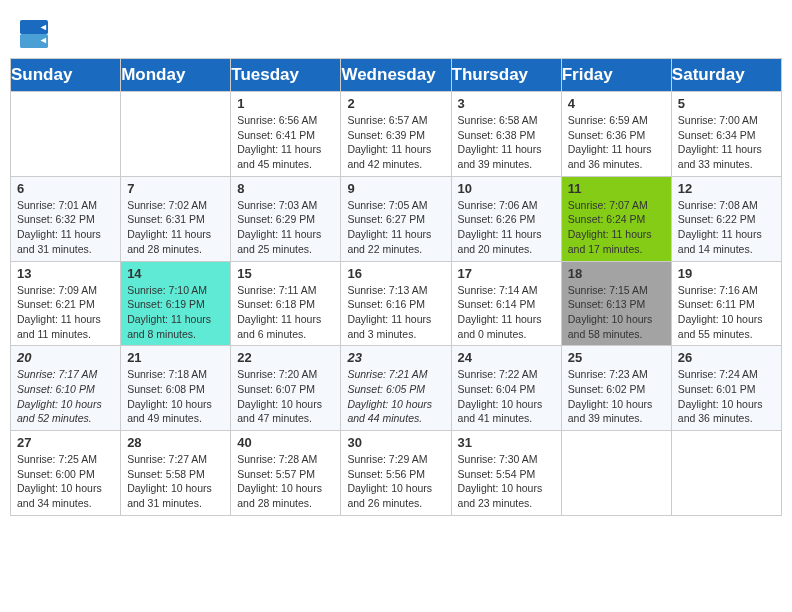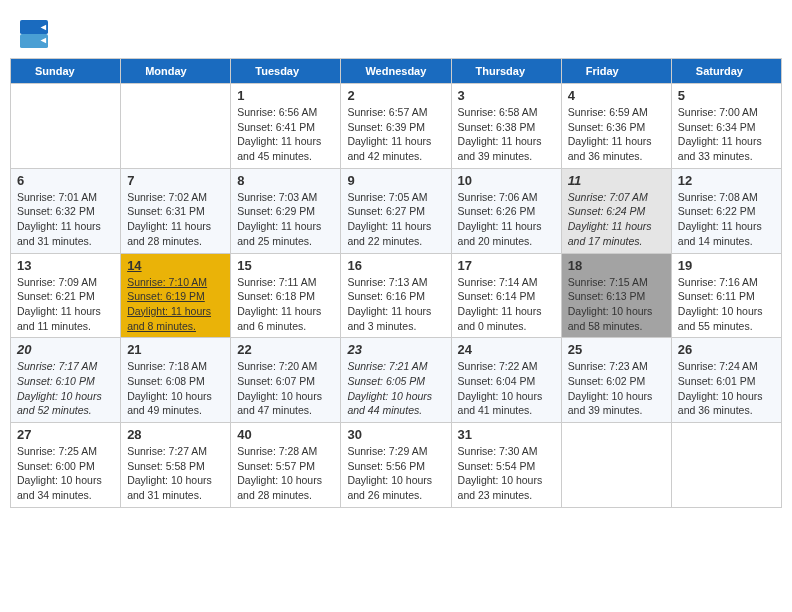--- a/index.html
+++ b/index.html
@@ -48,22 +48,22 @@
     }
     .calendar {
       width: 100%;
       border-collapse: collapse;
       margin-top: 5px;
     }
     .calendar th {
       background-color: #1a6bbf;
       color: white;
       text-align: left;
-      padding: 6px 24px;
-      font-size: 11px;
+      padding: 6px 0;
+      font-size: 17px;
       border: 1px solid #ccc;
     }
     .calendar td {
       vertical-align: top;
       border: 1px solid #ccc;
       padding: 4px 6px;
       width: calc(100% / 7);
       min-height: 75px;
       font-size: 11px;
       color: #333;
@@ -185,41 +185,41 @@
           <div class="day-info">Sunrise: 7:05 AM
 Sunset: 6:27 PM
 Daylight: 11 hours and 22 minutes.</div>
         </td>
         <td style="background-color: rgb(245, 248, 252);">
           <span class="day-num">10</span>
           <div class="day-info">Sunrise: 7:06 AM
 Sunset: 6:26 PM
 Daylight: 11 hours and 20 minutes.</div>
         </td>
-        <td style="background-color: #e5e5e5; font-style: italic;">
+        <td style="background-color: #84cc16;">
           <span class="day-num">11</span>
           <div class="day-info">Sunrise: 7:07 AM
 Sunset: 6:24 PM
 Daylight: 11 hours and 17 minutes.</div>
         </td>
         <td style="background-color: rgb(245, 248, 252);">
           <span class="day-num">12</span>
           <div class="day-info">Sunrise: 7:08 AM
 Sunset: 6:22 PM
 Daylight: 11 hours and 14 minutes.</div>
         </td>
       </tr>
       <tr>
         <td style="background-color: rgb(255, 255, 255);">
           <span class="day-num">13</span>
           <div class="day-info">Sunrise: 7:09 AM
 Sunset: 6:21 PM
 Daylight: 11 hours and 11 minutes.</div>
         </td>
-        <td style="background-color: #eab308; text-decoration: underline;">
+        <td style="background-color: #5eead4;">
           <span class="day-num">14</span>
           <div class="day-info">Sunrise: 7:10 AM
 Sunset: 6:19 PM
 Daylight: 11 hours and 8 minutes.</div>
         </td>
         <td style="background-color: rgb(255, 255, 255); margin-top: 32px;">
           <span class="day-num">15</span>
           <div class="day-info">Sunrise: 7:11 AM
 Sunset: 6:18 PM
 Daylight: 11 hours and 6 minutes.</div>

